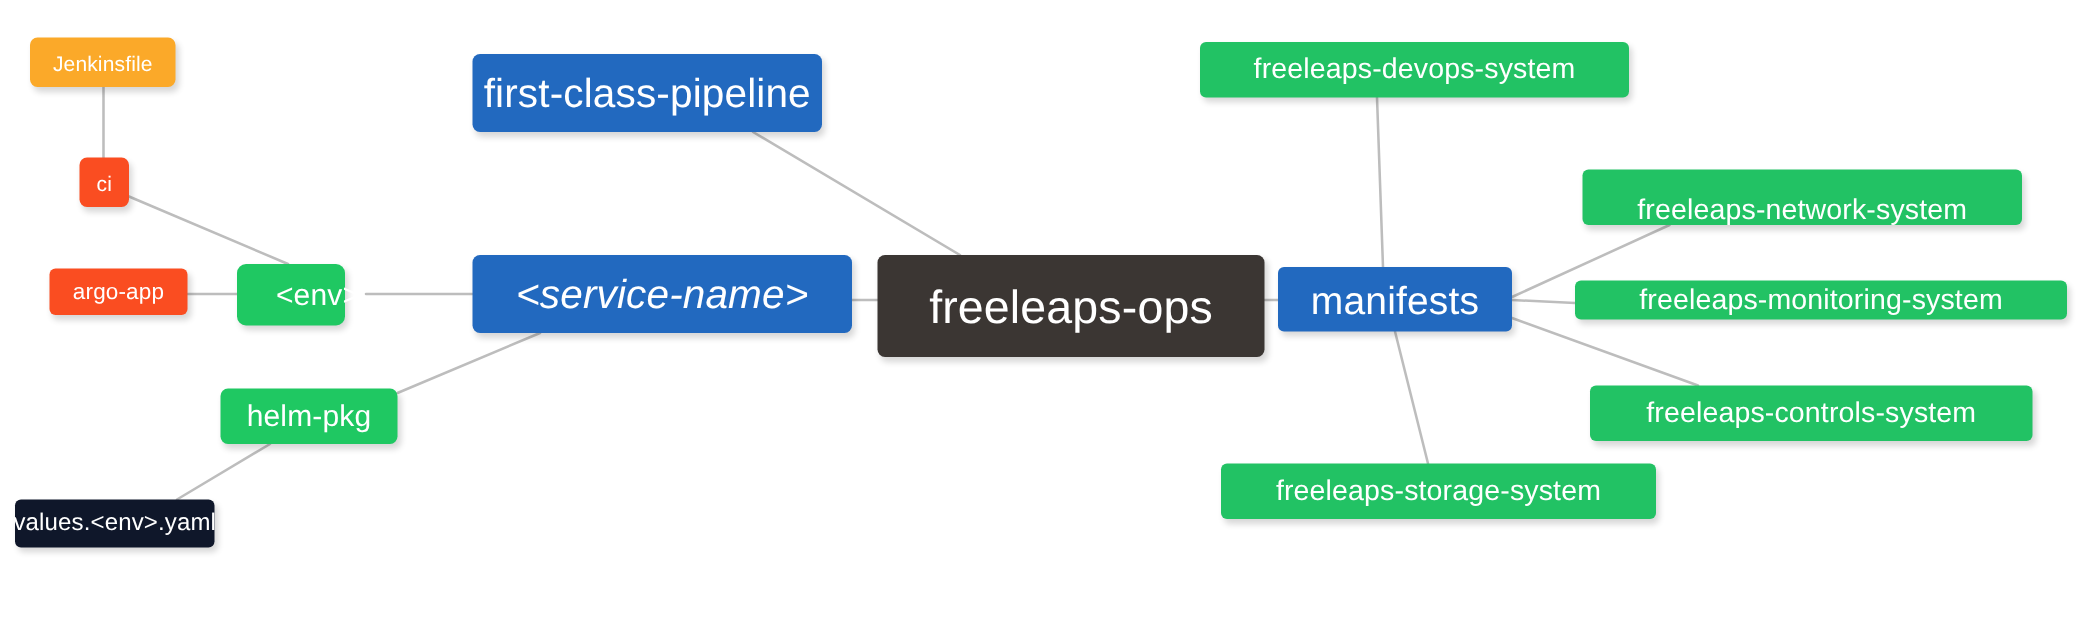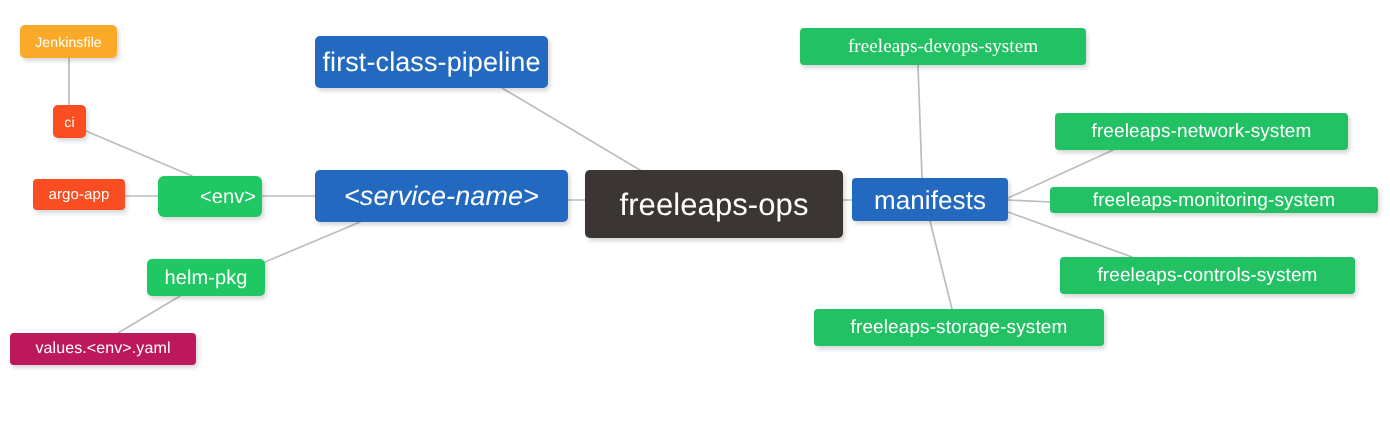--- a/index.html
+++ b/index.html
@@ -68,45 +68,45 @@
   <div id="node-layer">
       <div class="node" style="left: 20px; top: 25px; width: 97px; height: 33px; background: rgb(251, 169, 41); font-size: 14px; border-radius: 5px;">
         <span>Jenkinsfile</span>
       </div>
       <div class="node" style="left: 53px; top: 105px; width: 33px; height: 33px; background: rgb(250, 77, 33); font-size: 14px; border-radius: 5px;">
         <span>ci</span>
       </div>
       <div class="node" style="left: 33px; top: 179px; width: 92px; height: 31px; background: rgb(250, 77, 33); font-size: 15px; border-radius: 4px;">
         <span>argo-app</span>
       </div>
-      <div class="node" style="left: 158px; top: 176px; width: 104px; height: 41px; background: rgb(31, 200, 98); font-size: 20px; border-radius: 6px; padding-left: 36px;">
+      <div class="node" style="left: 158px; top: 176px; width: 72px; height: 41px; background: rgb(31, 200, 98); font-size: 20px; border-radius: 6px; padding-left: 36px;">
         <span>&lt;env&gt;</span>
       </div>
       <div class="node" style="left: 147px; top: 259px; width: 118px; height: 37px; background: rgb(31, 200, 98); font-size: 20px; border-radius: 5px;">
         <span>helm-pkg</span>
       </div>
-      <div class="node" style="left: 10px; top: 333px; width: 186px; height: 32px; background: #be185d; font-size: 16px; border-radius: 4px;">
+      <div class="node" style="left: 10px; top: 333px; width: 133px; height: 32px; background: #0f172a; font-size: 16px; border-radius: 4px;">
         <span>values.&lt;env&gt;.yaml</span>
       </div>
       <div class="node" style="left: 315px; top: 36px; width: 233px; height: 52px; background: rgb(34, 105, 191); font-size: 27px; border-radius: 5px;">
         <span>first-class-pipeline</span>
       </div>
       <div class="node" style="left: 315px; top: 170px; width: 253px; height: 52px; background: rgb(34, 105, 191); font-size: 27px; border-radius: 5px; font-style: italic;">
         <span>&lt;service-name&gt;</span>
       </div>
       <div class="node" style="left: 585px; top: 170px; width: 258px; height: 68px; background: rgb(59, 54, 51); font-size: 31px; border-radius: 5px; text-align: center;">
         <span>freeleaps-ops</span>
       </div>
       <div class="node" style="left: 852px; top: 178px; width: 156px; height: 43px; background: rgb(34, 105, 191); font-size: 26px; border-radius: 4px;">
         <span>manifests</span>
       </div>
-      <div class="node" style="left: 800px; top: 28px; width: 286px; height: 37px; background: rgb(34, 194, 100); font-size: 19px; border-radius: 4px; font-family: Liberation Serif, serif;">
+      <div class="node" style="left: 800px; top: 28px; width: 286px; height: 37px; background: rgb(34, 194, 100); font-size: 19px; border-radius: 4px;">
         <span>freeleaps-devops-system</span>
       </div>
-      <div class="node" style="left: 1055px; top: 113px; width: 293px; height: 37px; background: rgb(34, 194, 100); font-size: 19px; border-radius: 4px;">
+      <div class="node" style="left: 1055px; top: 113px; width: 293px; height: 37px; background: rgb(34, 194, 100); font-size: 19px; border-radius: 4px; align-items: flex-end;">
         <span>freeleaps-network-system</span>
       </div>
       <div class="node" style="left: 1050px; top: 187px; width: 328px; height: 26px; background: rgb(34, 194, 100); font-size: 19px; border-radius: 4px;">
         <span>freeleaps-monitoring-system</span>
       </div>
       <div class="node" style="left: 1060px; top: 257px; width: 295px; height: 37px; background: rgb(34, 194, 100); font-size: 19px; border-radius: 4px; align-items: center;">
         <span>freeleaps-controls-system</span>
       </div>
       <div class="node" style="left: 814px; top: 309px; width: 290px; height: 37px; background: rgb(34, 194, 100); font-size: 19px; border-radius: 4px;">
         <span>freeleaps-storage-system</span>

